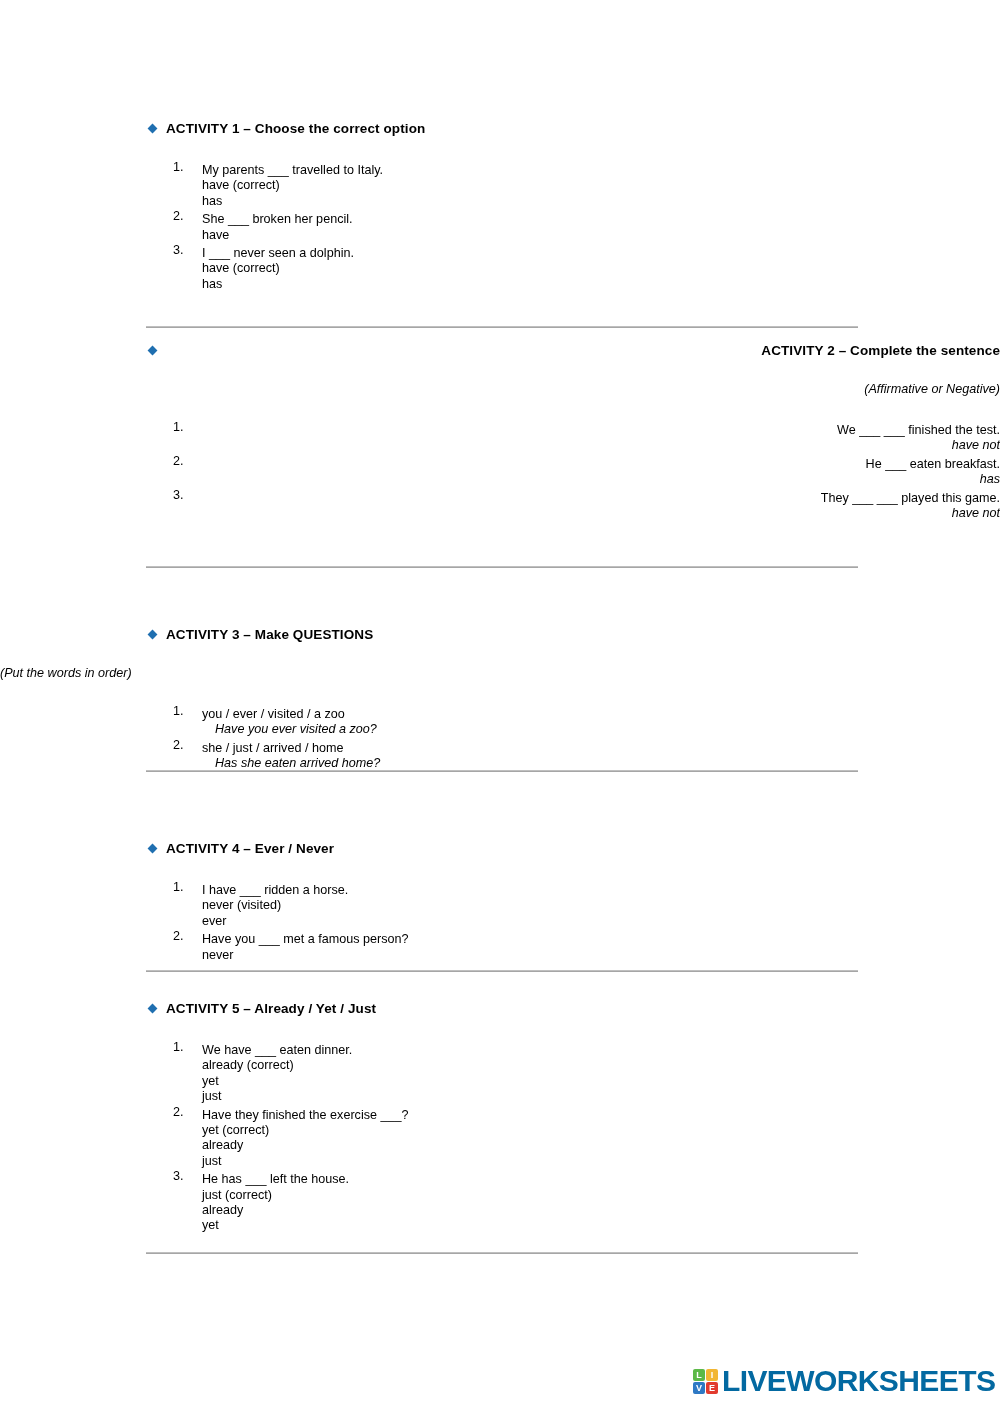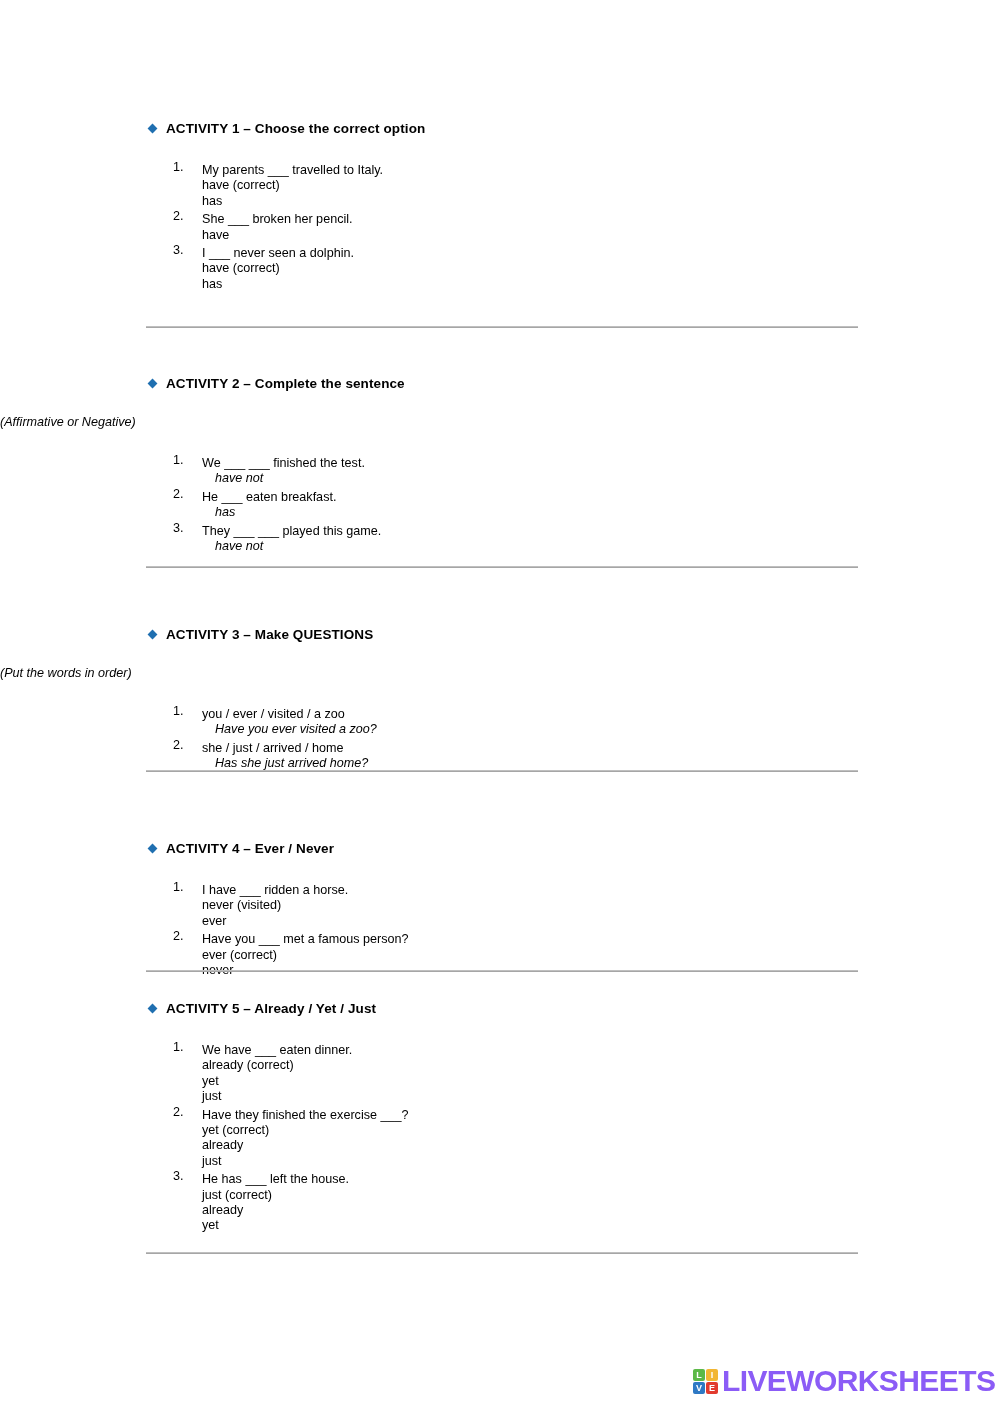--- a/index.html
+++ b/index.html
@@ -126,21 +126,21 @@
     font-family: "Liberation Sans", sans-serif;
   }
   .tile-l { background: #5cb947; }
   .tile-i { background: #f2b632; }
   .tile-v { background: #2e79c4; }
   .tile-e { background: #e23b2e; }
   .logo-word {
     font-size: 30px;
     font-weight: bold;
     letter-spacing: -0.6px;
-    color: #8b5cf6;
+    color: #0369a1;
     font-family: "Liberation Sans", sans-serif;
     line-height: 30px;
   }
 </style>
 </head>
 <body>
 
 <div class="page">
 
   <div class="section" style="top:120px;">
@@ -166,21 +166,21 @@
         <span class="item-num">3.</span>
         <span class="item-prompt">I ___ never seen a dolphin.</span>
       </div>
       <div class="opt">have (correct)</div>
       <div class="opt">has</div>
     </div>
   </div>
 
   <div class="divider" style="top:326px;"></div>
 
-  <div class="section" style="top:375px;">
+  <div class="section" style="top:342px;text-align:right;">
     <div class="activity-header">
       <span class="bullet-diamond"></span>
       <span>ACTIVITY 2 – Complete the sentence</span>
     </div>
     <div class="sub-note">(Affirmative or Negative)</div>
     <div class="items">
       <div class="item">
         <span class="item-num">1.</span>
         <span class="item-prompt">We ___ ___ finished the test.</span>
       </div>
@@ -212,21 +212,21 @@
       <div class="item">
         <span class="item-num">1.</span>
         <span class="item-prompt">you / ever / visited / a zoo</span>
       </div>
       <div class="opt answer">Have you ever visited a zoo?</div>
 
       <div class="item">
         <span class="item-num">2.</span>
         <span class="item-prompt">she / just / arrived / home</span>
       </div>
-      <div class="opt answer">Has she just arrived home?</div>
+      <div class="opt answer">Has she eaten arrived home?</div>
     </div>
   </div>
 
   <div class="divider" style="top:770px;"></div>
 
   <div class="section" style="top:840px;">
     <div class="activity-header">
       <span class="bullet-diamond"></span>
       <span>ACTIVITY 4 – Ever / Never</span>
     </div>
@@ -235,21 +235,20 @@
         <span class="item-num">1.</span>
         <span class="item-prompt">I have ___ ridden a horse.</span>
       </div>
       <div class="opt">never (visited)</div>
       <div class="opt">ever</div>
 
       <div class="item">
         <span class="item-num">2.</span>
         <span class="item-prompt">Have you ___ met a famous person?</span>
       </div>
-      <div class="opt">ever (correct)</div>
       <div class="opt">never</div>
     </div>
   </div>
 
   <div class="divider" style="top:970px;"></div>
 
   <div class="section" style="top:1000px;">
     <div class="activity-header">
       <span class="bullet-diamond"></span>
       <span>ACTIVITY 5 – Already / Yet / Just</span>

